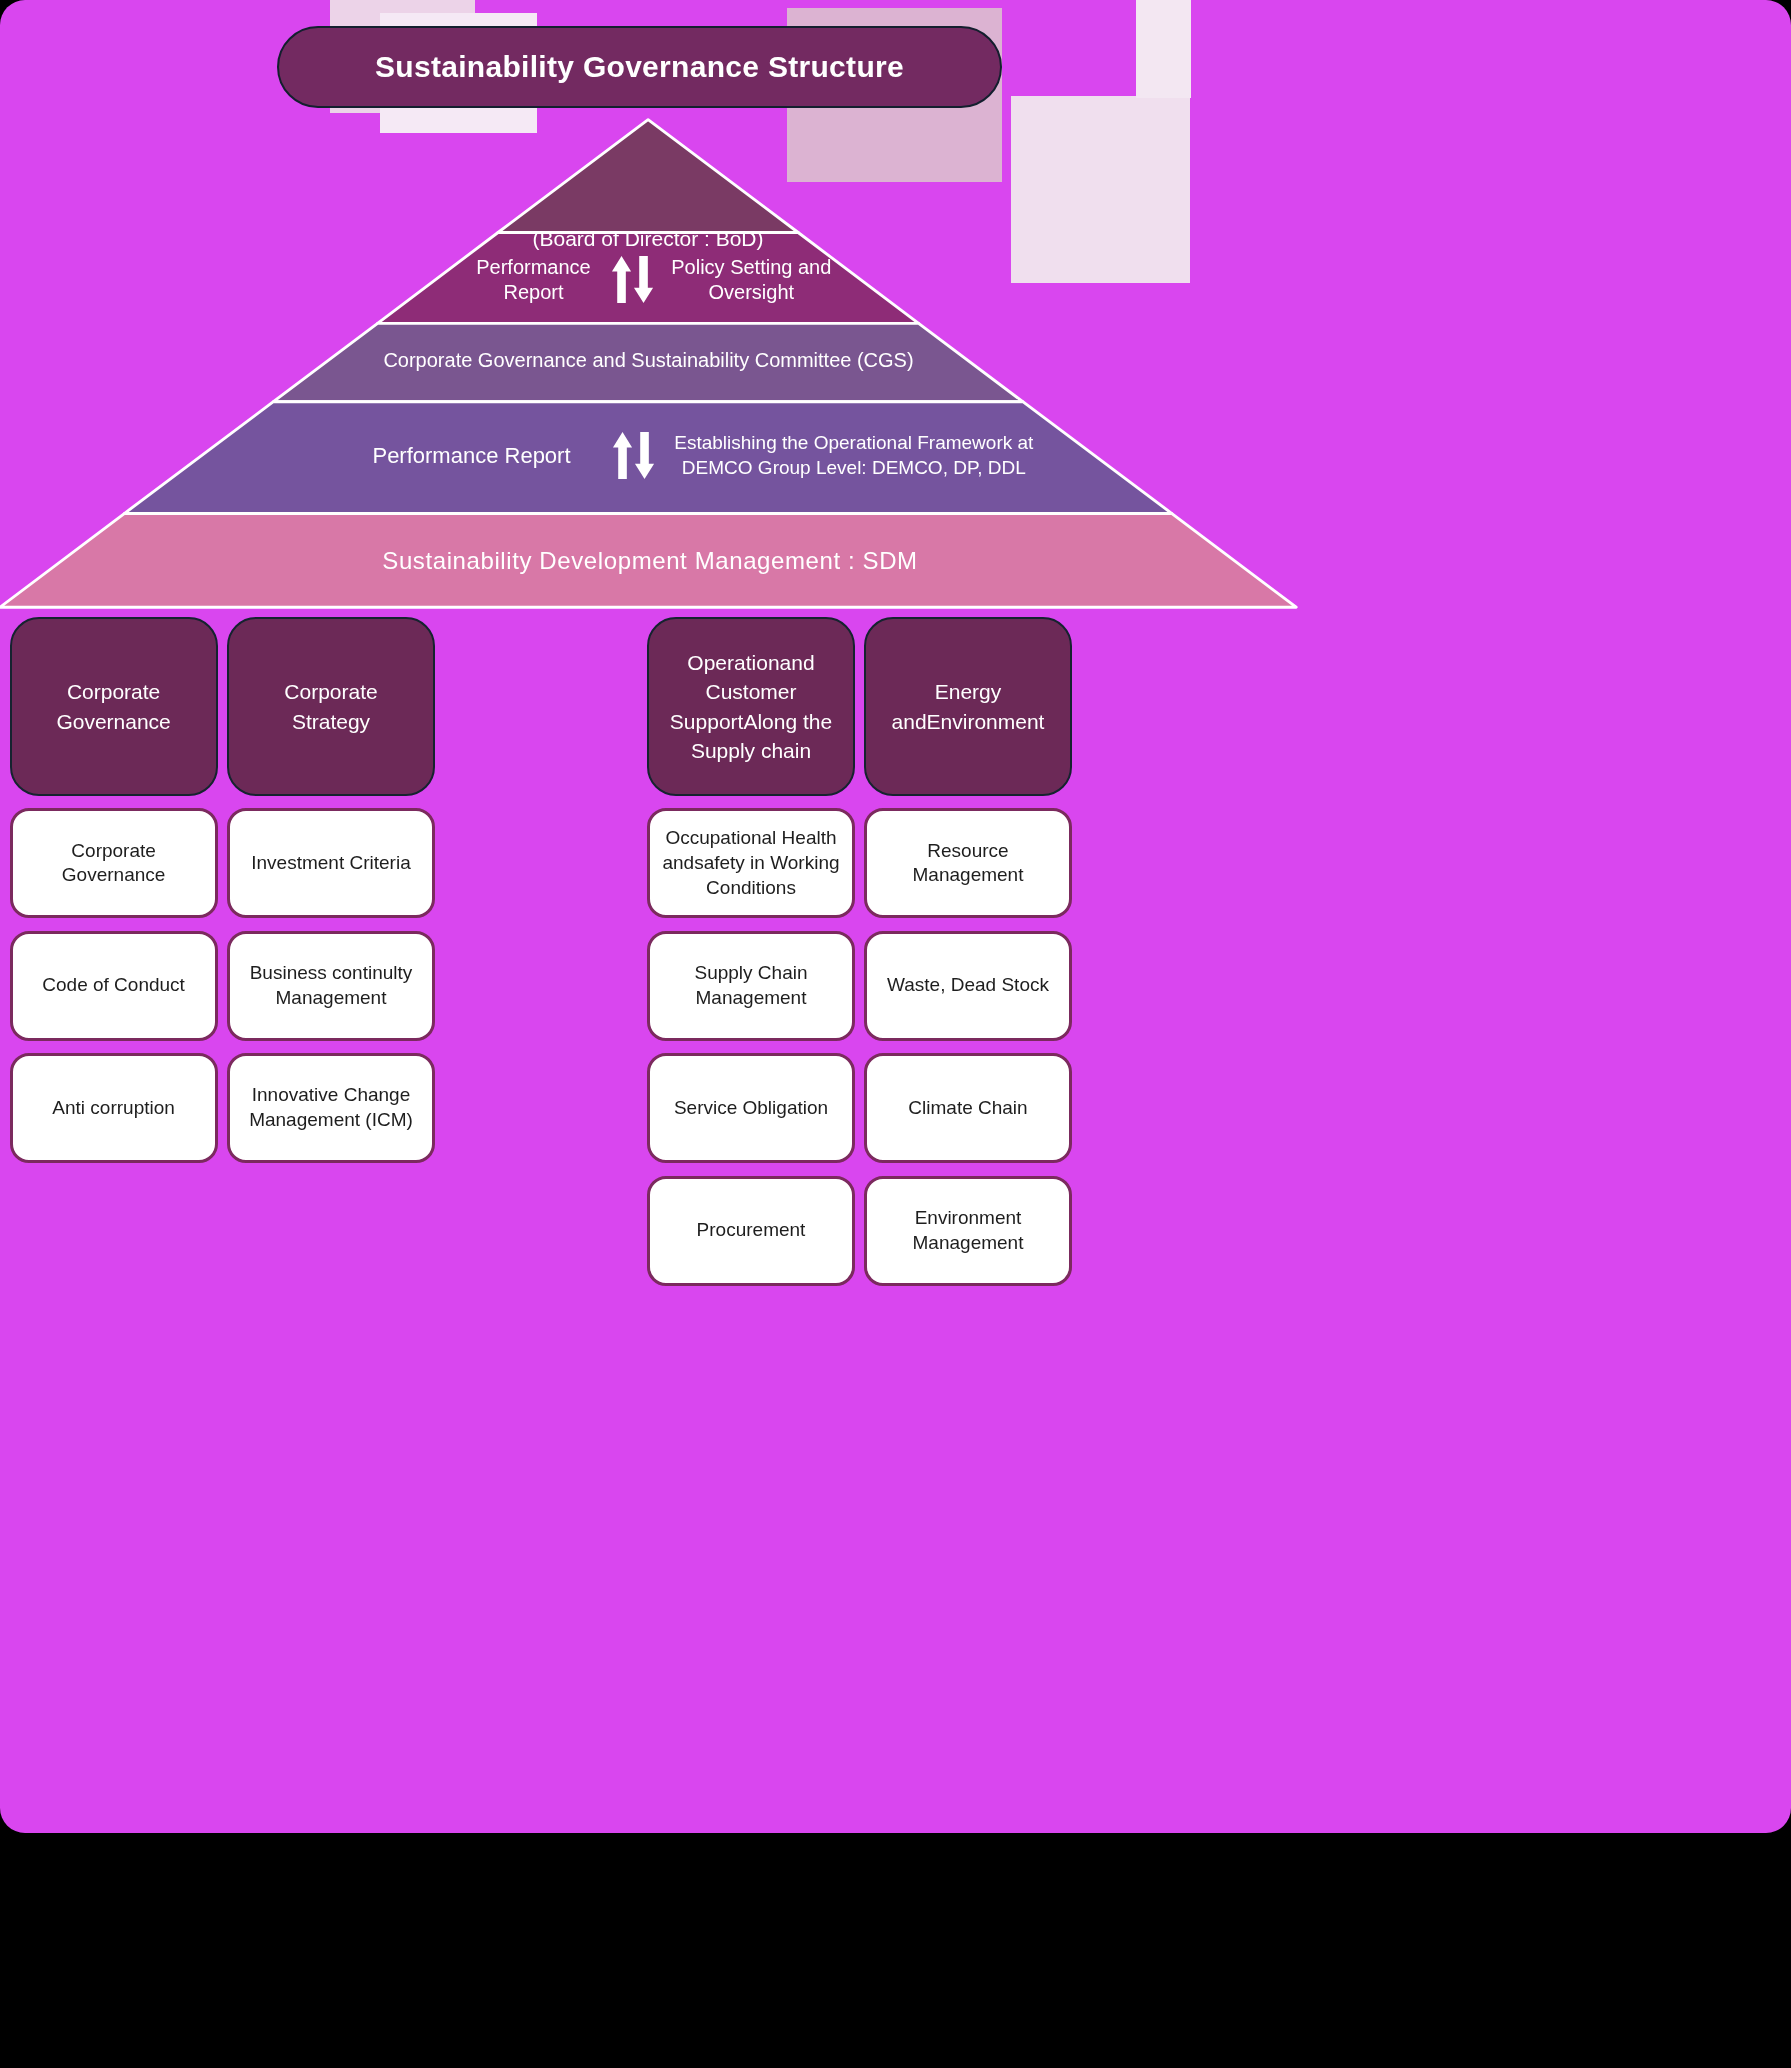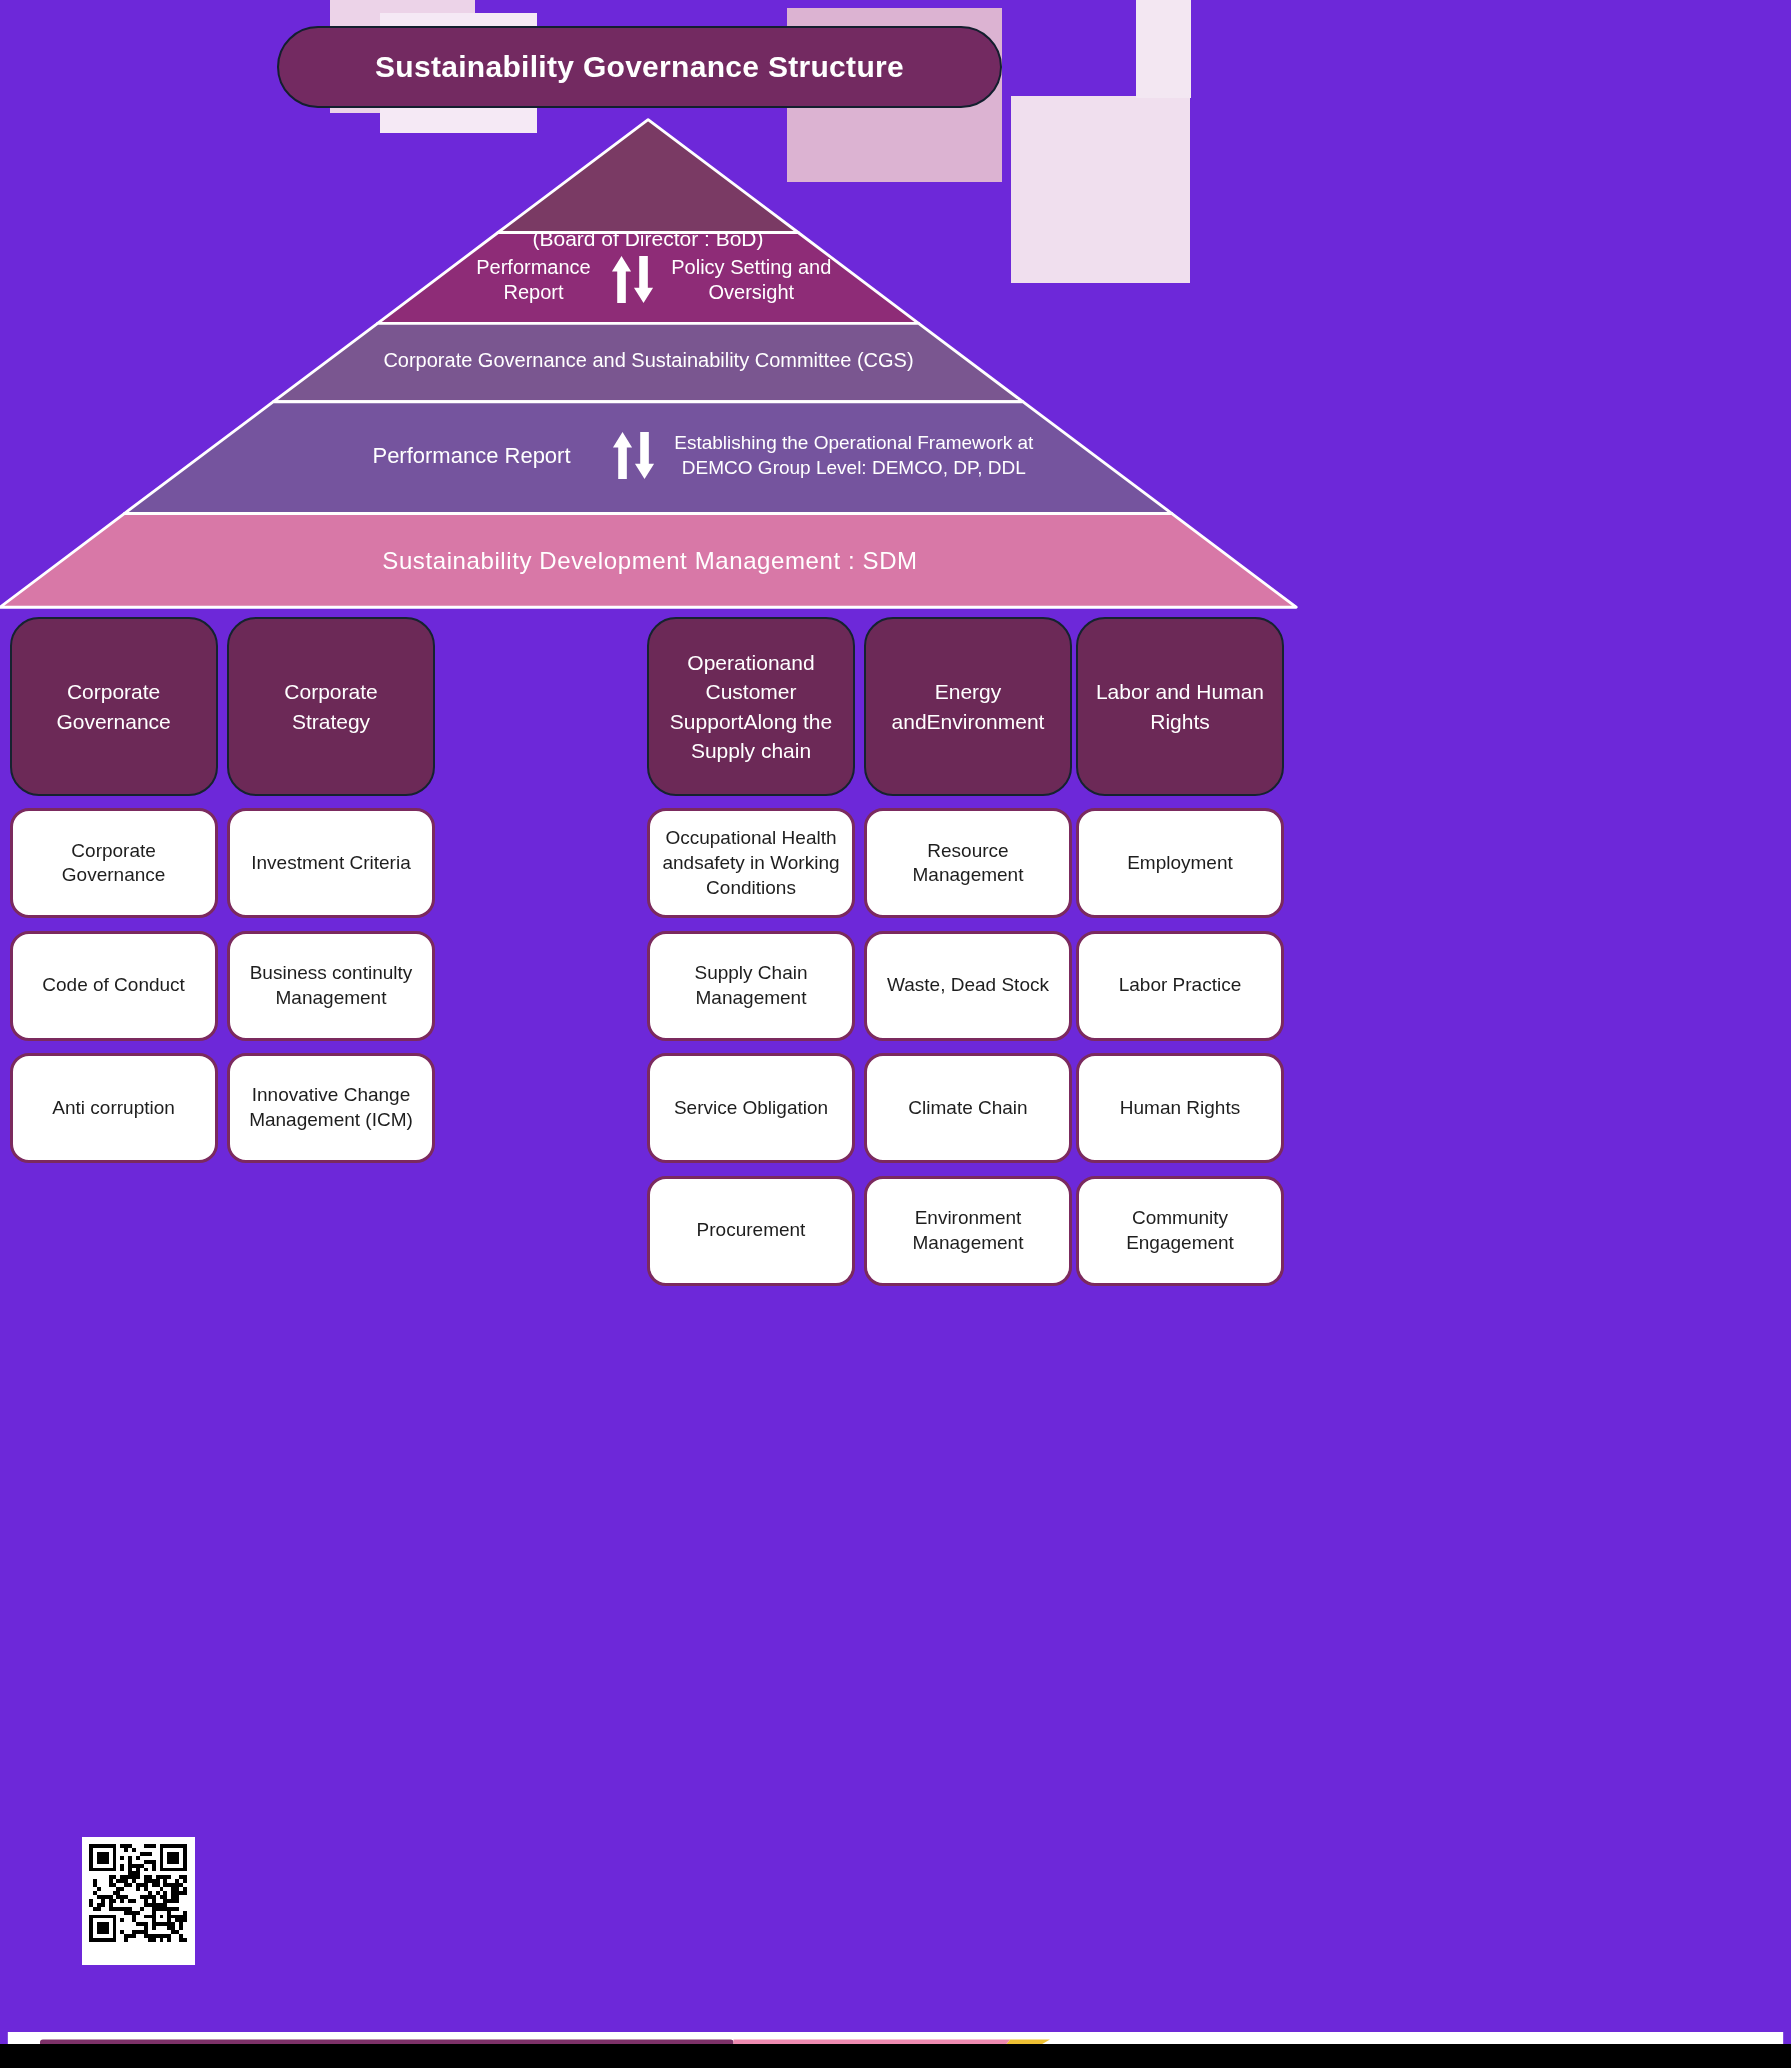--- a/index.html
+++ b/index.html
@@ -1,18 +1,18 @@
 <!DOCTYPE html>
 <html><head>
 <meta charset="utf-8">
 <style>
   * { margin:0; padding:0; box-sizing:border-box; }
   html,body { background:#000; }
   body { font-family:"Liberation Sans", sans-serif; }
-  .stage { position:relative; width:1791px; height:2044px; background:#6d28d9; overflow:hidden; }
+  .stage { position:relative; width:1791px; height:1833px; background:#d946ef; overflow:hidden;border-radius:25px; }
 
   
   .deco { position:absolute; }
   .deco-1 { left:330px; top:0;     width:145px; height:113px; background:#ecd3e8; }
   .deco-2 { left:380px; top:13.4px;  width:157px; height:120px; background:#f5e9f5; }
   .deco-3 { left:787px; top:7.6px;   width:215px; height:174px; background:#dcb3d2; }
   .deco-4 { left:1011px;top:96px; width:179px; height:187px; background:#f0dfee; }
   .deco-5 { left:1136px;top:0;     width:55px;  height:98px; background:#f3e7f2; }
 
   
@@ -124,27 +124,20 @@
   </div>
 
   <div class="col c5">
     <div class="col-header">Energy andEnvironment</div>
     <div class="col-item">Resource Management</div>
     <div class="col-item">Waste, Dead Stock</div>
     <div class="col-item">Climate Chain</div>
     <div class="col-item">Environment Management</div>
   </div>
 
-  <div class="col c6">
-    <div class="col-header">Labor and Human Rights</div>
-    <div class="col-item">Employment</div>
-    <div class="col-item">Labor Practice</div>
-    <div class="col-item">Human Rights</div>
-    <div class="col-item">Community Engagement</div>
-  </div>
 
   <div class="qr-box">
     <svg id="qr" viewBox="0 0 25 25" shape-rendering="crispEdges" fill="#000000">
         <rect x="0" y="0" width="1" height="1"></rect>
         <rect x="1" y="0" width="1" height="1"></rect>
         <rect x="2" y="0" width="1" height="1"></rect>
         <rect x="3" y="0" width="1" height="1"></rect>
         <rect x="4" y="0" width="1" height="1"></rect>
         <rect x="5" y="0" width="1" height="1"></rect>
         <rect x="6" y="0" width="1" height="1"></rect>

